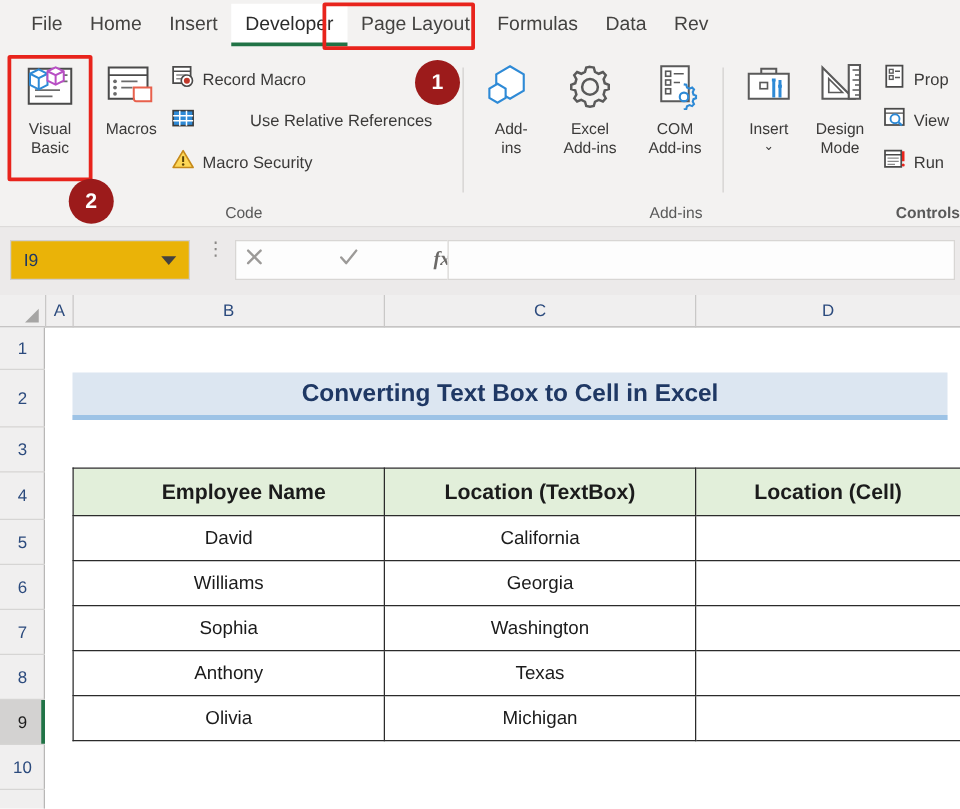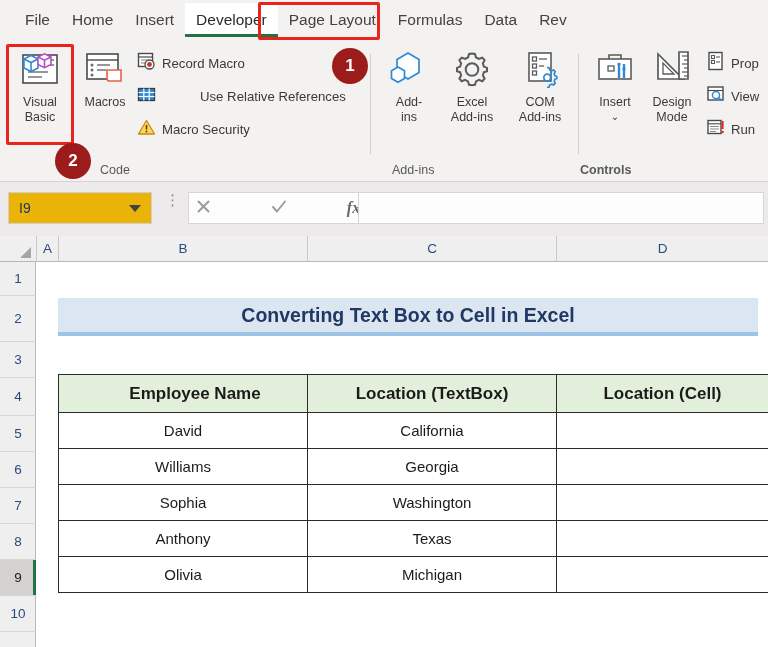--- a/index.html
+++ b/index.html
@@ -37,21 +37,21 @@
 
   
   .ribbon {
     position: absolute; top: 40px; left: 0; width: 768px; height: 142px;
     background: #f3f2f1;
     border-bottom: 1px solid #d6d4d2;
   }
   .rgroup { position: absolute; top: 0; height: 142px; }
   .rgroup-label {
     position: absolute; bottom: 5px; width: 100%;
-    text-align: left; font-size: 12.5px; color: #595959;
+    text-align: right; font-size: 12.5px; color: #595959;
   }
   .rdivider {
     position: absolute; top: 14px; width: 1px; height: 100px;
     background: #d2d0ce;
   }
 
   
   .bigbtn {
     position: absolute; width: 58px; top: 8px;
     display: flex; flex-direction: column; align-items: center;

